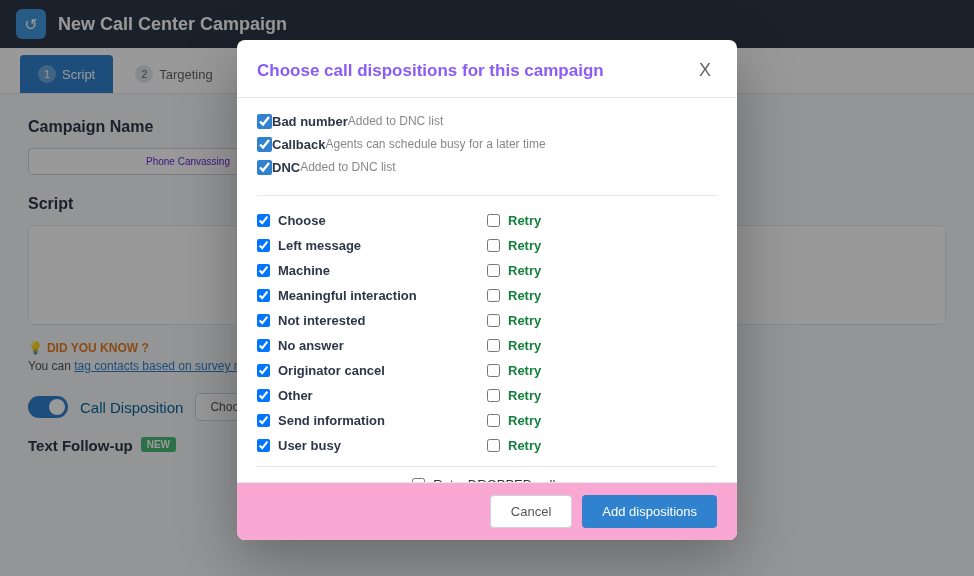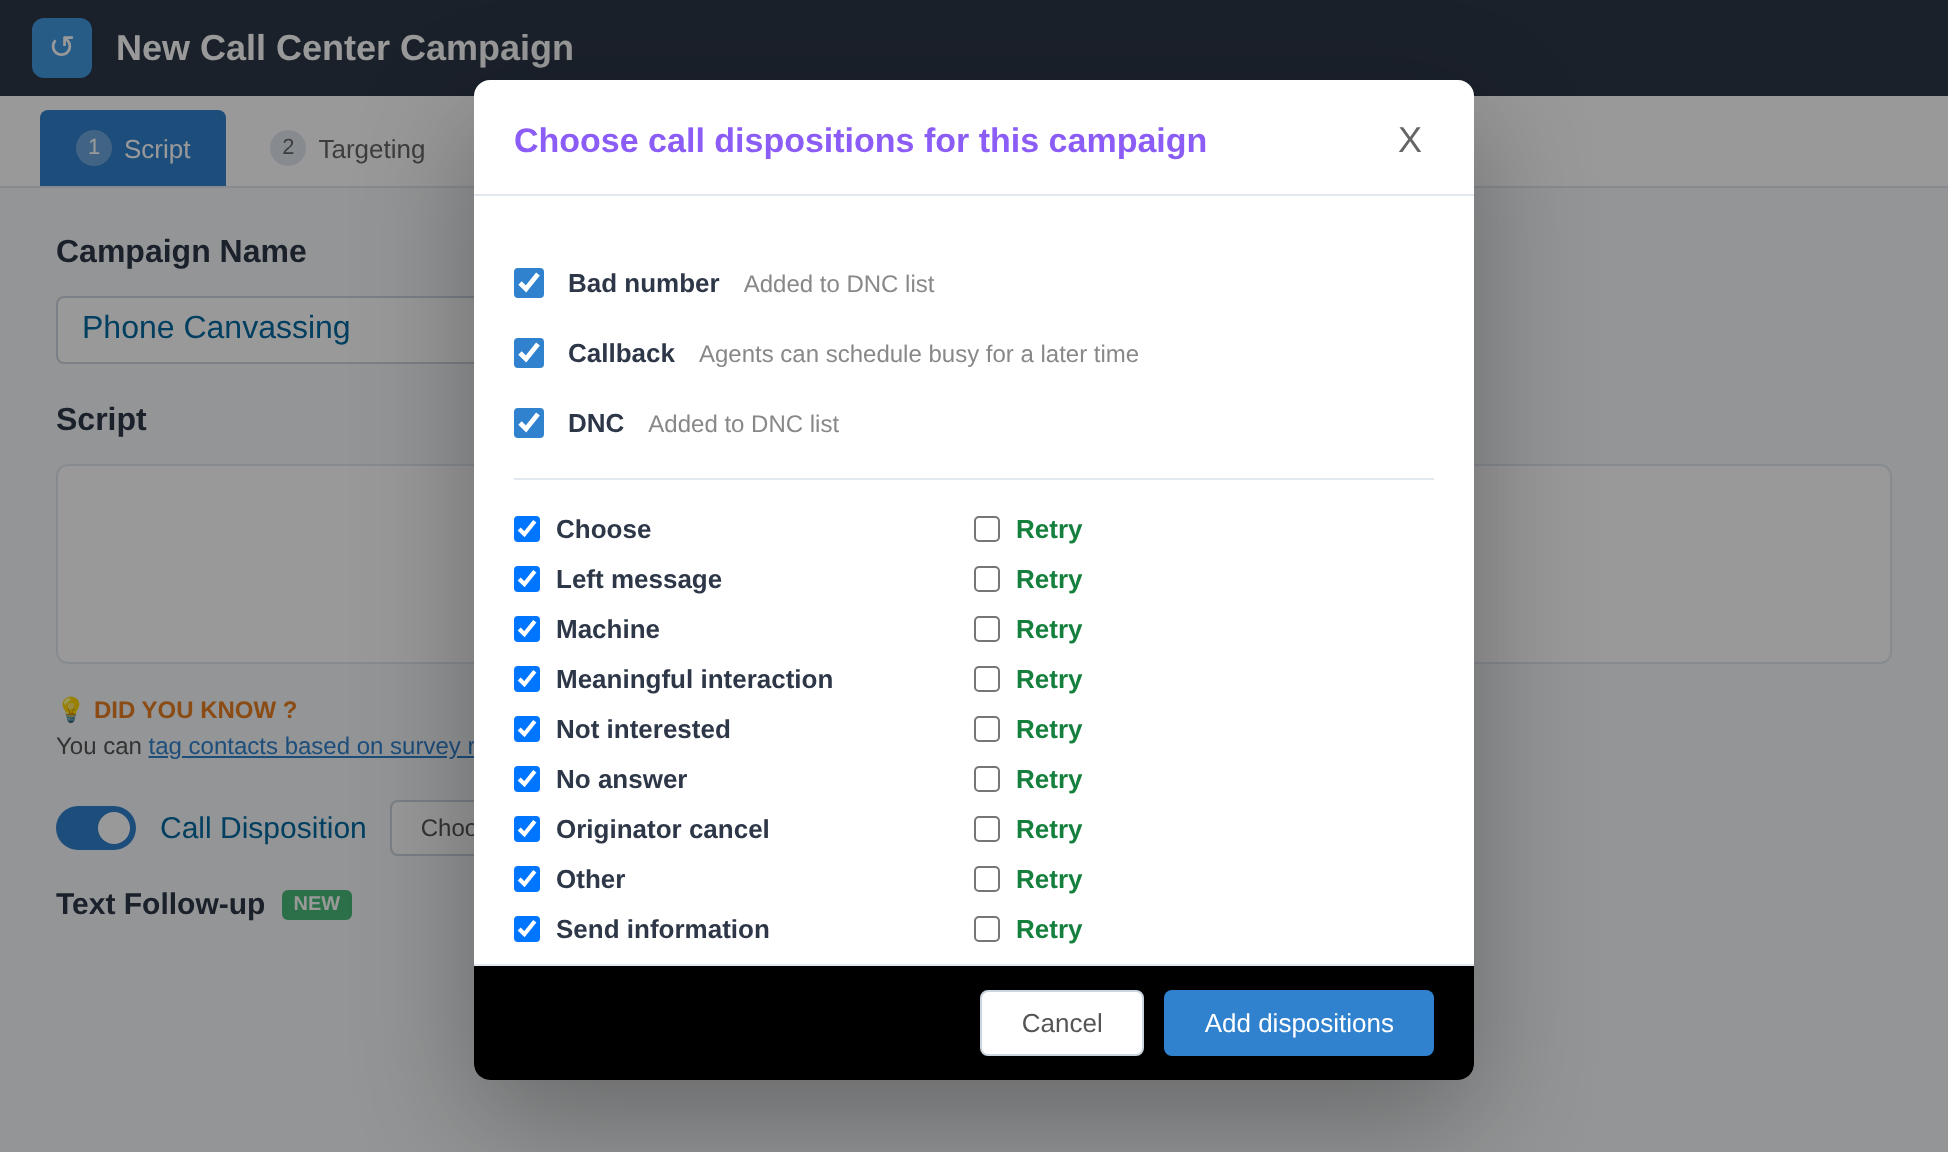--- a/index.html
+++ b/index.html
@@ -67,24 +67,25 @@
       background: #f7f8fa;
       height: calc(576px - 94px);
       overflow: hidden;
     }
 
     .section-title { font-size: 16px; font-weight: 600; margin-bottom: 12px; color: #2d3748; }
     .campaign-name-input {
       border: 1px solid #cbd5e0;
       border-radius: 4px;
       padding: 7px 12px;
-      font-size: 16px;
+      font-size: 10px;
       width: 320px;
-      color: #0369a1;
-      background: white;
+      color: #6d28d9;
+      background: white;
+      text-align: center;
     }
 
     .script-section { margin-top: 20px; }
     .script-box {
       background: white;
       border: 1px solid #e2e8f0;
       border-radius: 6px;
       padding: 20px;
       text-align: center;
     }
@@ -115,21 +116,21 @@
       width: 16px; height: 16px;
       background: white;
       border-radius: 50%;
       top: 3px; left: 21px;
       transition: left 0.2s;
     }
     .cd-title { font-size: 15px; font-weight: 400; color: #0369a1; }
     .cd-button { padding: 6px 14px; border: 1px solid #cbd5e0; border-radius: 4px; background: white; font-size: 12px; cursor: pointer; color: #555; }
     .cd-add-link { color: #3182ce; font-size: 12px; cursor: pointer; text-decoration: none; }
 
-    .text-followup-section { margin-top: 16px; display: flex; align-items: center; gap: 8px; }
+    .text-followup-section { margin-top: 16px; display: flex; align-items: flex-start; gap: 8px; }
     .tf-title { font-size: 15px; font-weight: 600; color: #2d3748; }
     .new-badge { background: #48bb78; color: white; font-size: 10px; padding: 2px 6px; border-radius: 3px; font-weight: 600; }
 
     
     .overlay {
       position: absolute;
       top: 0; left: 0; right: 0; bottom: 0;
       background: rgba(0,0,0,0.4);
       z-index: 10;
       display: flex;
@@ -167,25 +168,24 @@
     }
 
     .disposition-fixed {
       border-bottom: 1px solid #e2e8f0;
       padding-bottom: 12px;
       margin-bottom: 12px;
     }
 
     .checkbox-row {
       display: flex;
-      align-items: flex-end;
-      gap: 12px;
+      align-items: flex-start;
+      gap: 0;
       margin-bottom: 8px;
       font-size: 13px;
-      margin-top: 20px;
     }
     .checkbox-row input[type="checkbox"] {
       width: 15px; height: 15px;
       cursor: pointer;
       accent-color: #3182ce;
     }
     .checkbox-label { font-weight: 600; color: #2d3748; }
     .checkbox-desc { color: #888; font-size: 12px; }
 
     .disposition-grid {
@@ -214,21 +214,21 @@
       justify-content: center;
     }
 
     .modal-footer {
       padding: 12px 20px;
       border-top: 1px solid #e2e8f0;
       display: flex;
       justify-content: flex-end;
       gap: 10px;
       flex-shrink: 0;
-      background: #000000;
+      background: #f9a8d4;
     }
     .btn-cancel {
       padding: 8px 20px;
       border: 1px solid #cbd5e0;
       border-radius: 4px;
       background: white;
       font-size: 13px;
       cursor: pointer;
       color: #555;
     }

